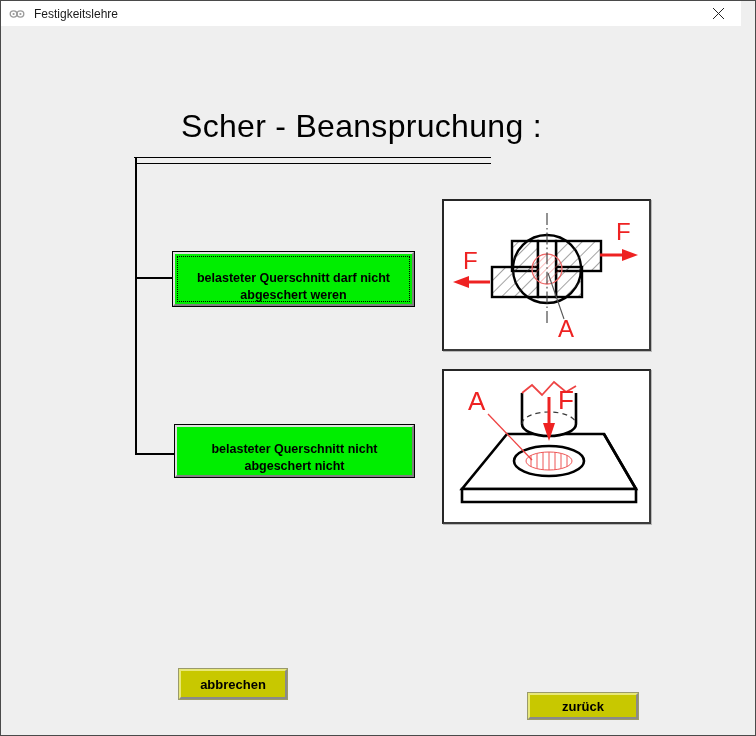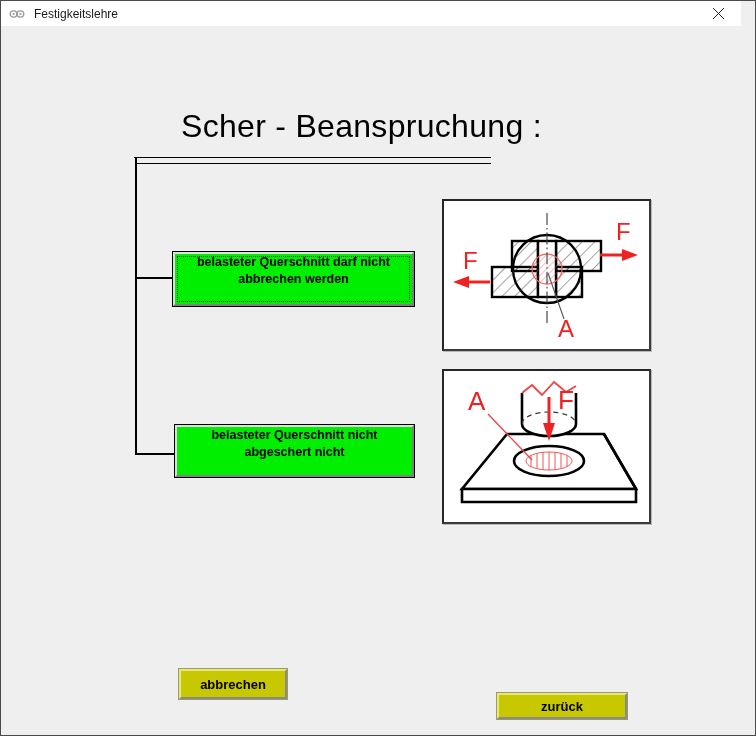--- a/index.html
+++ b/index.html
@@ -119,21 +119,21 @@
   .green-box {
     position: absolute;
     background: #00ee00;
     box-sizing: border-box;
     border-top: 2px solid #dfdfdf;
     border-left: 2px solid #dfdfdf;
     border-right: 2px solid #808080;
     border-bottom: 2px solid #808080;
     outline: 1px solid #000000;
     display: flex;
-    align-items: flex-start;
+    align-items: flex-end;
     justify-content: center;
     color: #000000;
     font-family: "Liberation Sans", sans-serif;
     font-weight: bold;
     font-size: 12.5px;
     line-height: 17px;
     text-align: center;
   }
   .green-box .focus-ring {
     position: absolute;
@@ -186,21 +186,21 @@
     outline: 1px solid #9a9a6a;
     display: flex;
     align-items: center;
     justify-content: center;
     font-family: "Liberation Sans", sans-serif;
     font-weight: bold;
     font-size: 13px;
     color: #000000;
   }
   #button-abbrechen { left: 178px; top: 643px; width: 108px; height: 30px; }
-  #button-zurueck   { left: 496px; top: 667px; width: 130px; height: 26px; }
+  #button-zurueck   { left: 527px; top: 667px; width: 110px; height: 26px; }
 </style>
 </head>
 <body>
 
 <div id="window">
 
   <div id="titlebar">
     <svg id="app-icon" viewBox="0 0 16 16">
       <ellipse cx="4.6" cy="8" rx="3.4" ry="3.1" fill="none" stroke="#9a9a9a" stroke-width="1.3"></ellipse>
       <ellipse cx="11.4" cy="8" rx="3.4" ry="3.1" fill="none" stroke="#9a9a9a" stroke-width="1.3"></ellipse>
@@ -224,21 +224,21 @@
     <div id="title-rule-inner"></div>
 
     <div id="bracket-vertical"></div>
     <div id="bracket-branch-1"></div>
     <div id="bracket-branch-2"></div>
 
     <div class="green-box" id="option-no-shear">
       <span class="focus-ring"></span>
       <span class="label">
         <span>belasteter Querschnitt darf nicht</span><br>
-        <span>abbrechen werden</span>
+        <span>abgeschert weren</span>
       </span>
     </div>
 
     <div class="green-box" id="option-shear">
       <span class="label">
         <span>belasteter Querschnitt nicht</span><br>
         <span>abgeschert nicht</span>
       </span>
     </div>
 

